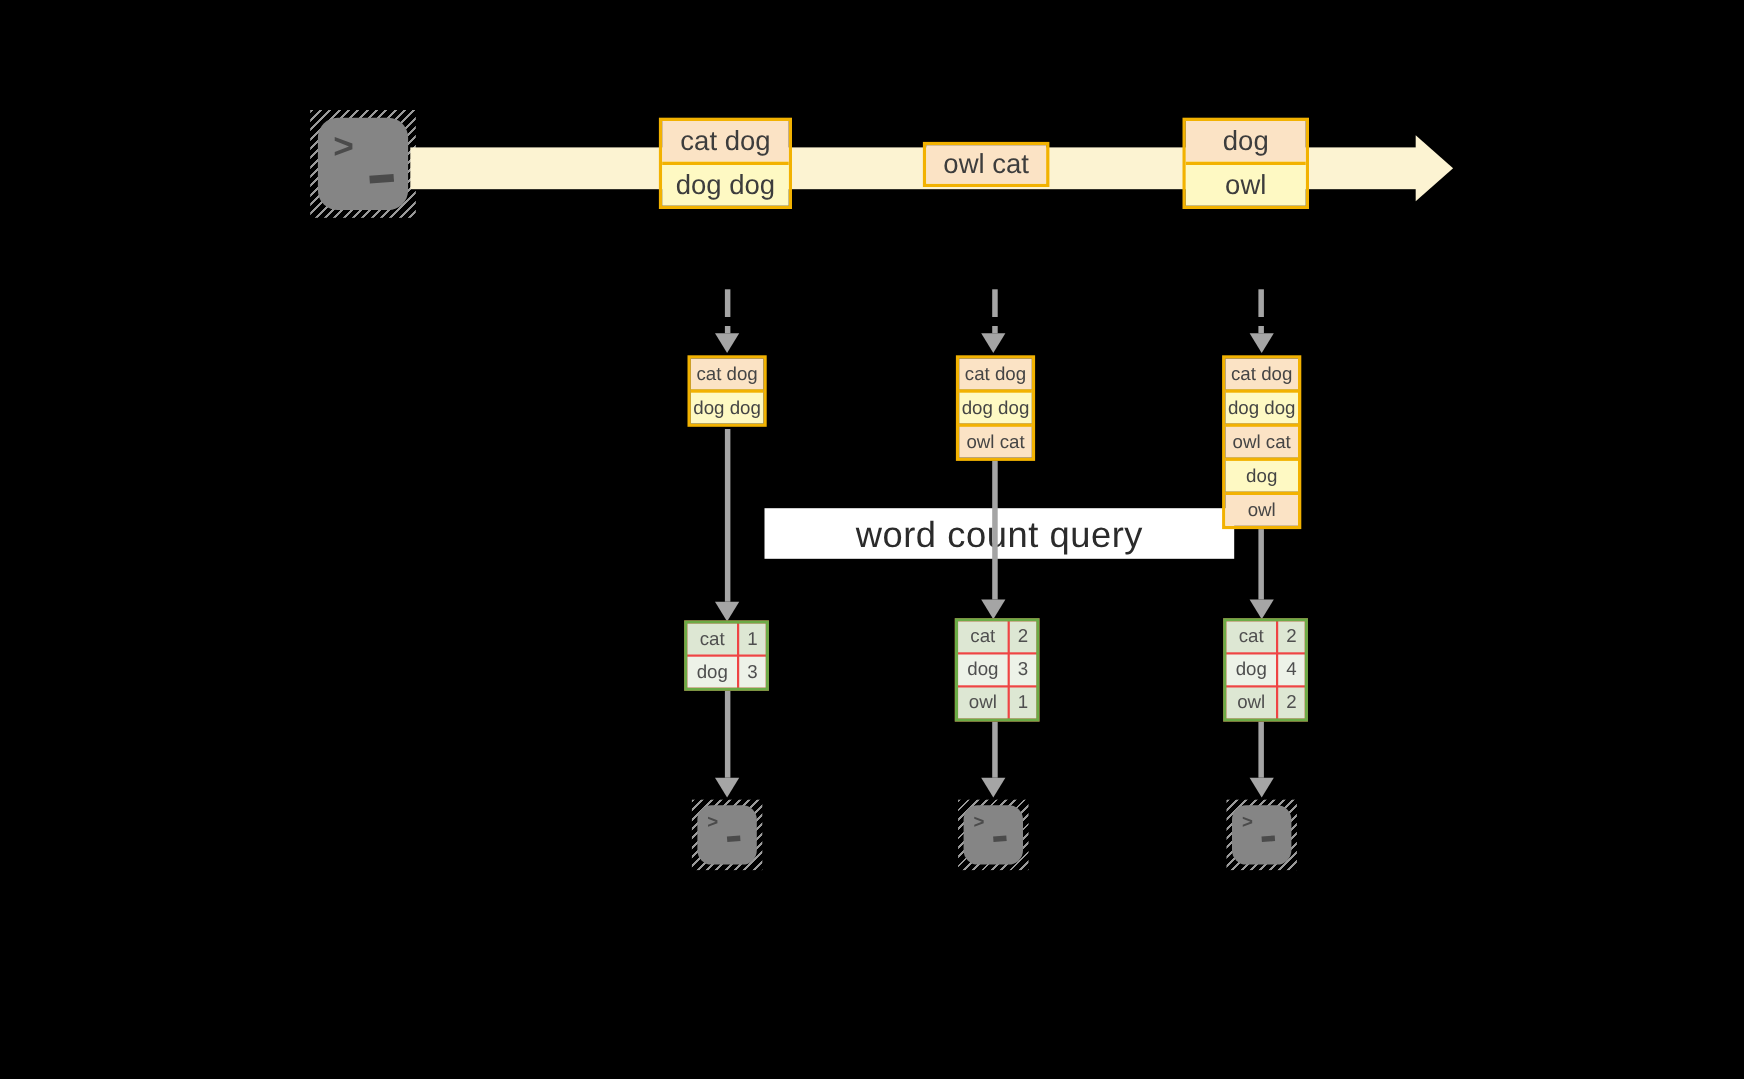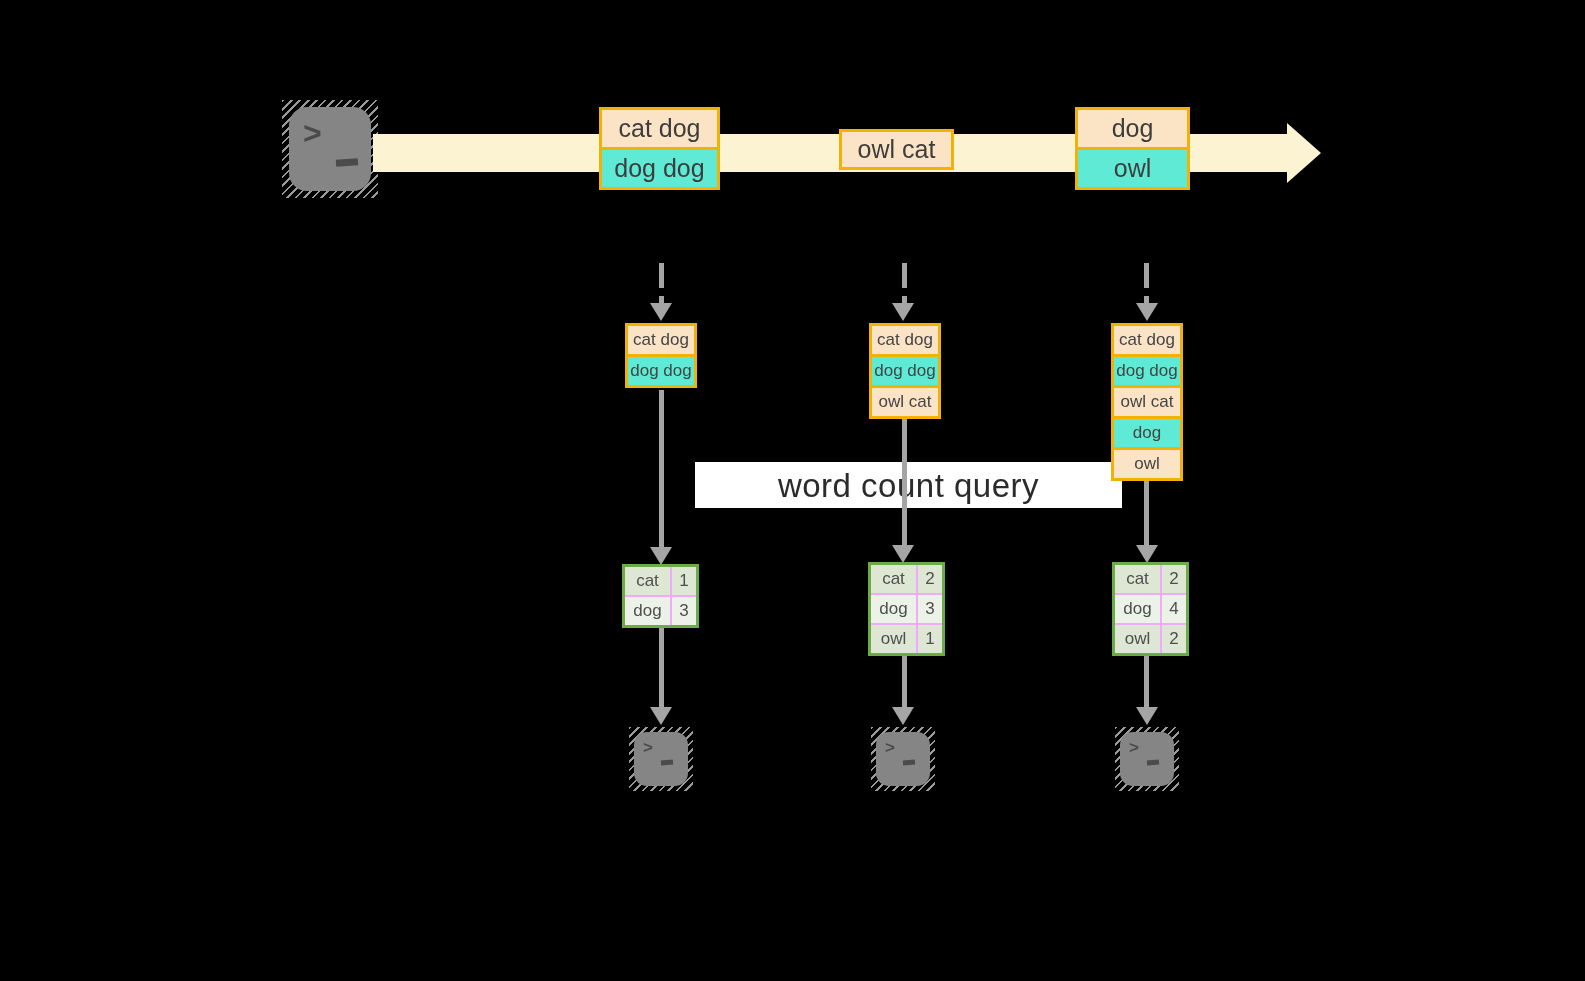--- a/index.html
+++ b/index.html
@@ -18,21 +18,21 @@
   .band{position:absolute;left:373px;top:134px;width:915px;height:38px;background:#fcf3d2;z-index:1;}
   .band-head{position:absolute;left:1287px;top:123px;width:0;height:0;z-index:1;
              border-top:30px solid transparent;border-bottom:30px solid transparent;
              border-left:34px solid #fcf3d2;}
 
   
   .event-box{position:absolute;border:3px solid #f2b201;z-index:3;}
   .event-row{width:100%;text-align:center;color:#3d3d3d;font-size:25px;}
   .event-row+.event-row{border-top:3px solid #f2b201;}
   .row-dark{background:#fbe3c5;}
-  .row-light{background:#5eead4;}
+  .row-light{background:#fef9c3;}
 
   
   .stack{position:absolute;width:66px;border:3px solid #f2b201;z-index:3;}
   .stack-row{height:28px;line-height:28px;text-align:center;font-size:17px;color:#454545;}
   .stack-row+.stack-row{border-top:3px solid #f2b201;}
 
   
   .dash-line{position:absolute;width:5px;z-index:2;
              background:repeating-linear-gradient(to bottom,#a5a5a5 0 25px,transparent 25px 33px);}
   .solid-line{position:absolute;width:5px;background:#a5a5a5;z-index:2;}
@@ -40,21 +40,21 @@
               border-left:11px solid transparent;border-right:11px solid transparent;
               border-top:18px solid #a5a5a5;}
 
   
   .query-label{position:absolute;left:695px;top:462px;width:427px;height:46px;background:#fff;z-index:1;
                text-align:center;line-height:47px;font-size:33px;font-weight:300;color:#2b2b2b;
                letter-spacing:0.5px;}
 
   
   .ctable{position:absolute;display:grid;grid-template-columns:45px 24px;gap:2px;
-          background:#f0abfc;border:3px solid #6cab46;z-index:3;}
+          background:#ef4444;border:3px solid #6cab46;z-index:3;}
   .cell{height:28px;line-height:28px;text-align:center;font-size:17px;color:#4f4f4f;}
   .cell-dark{background:#dde7d3;}
   .cell-light{background:#edf2e8;}
 </style>
 </head>
 <body>
 
 <div class="stage">
 
   <div class="term term-lg" style="left:282px;top:100px;width:96px;height:98px;">

